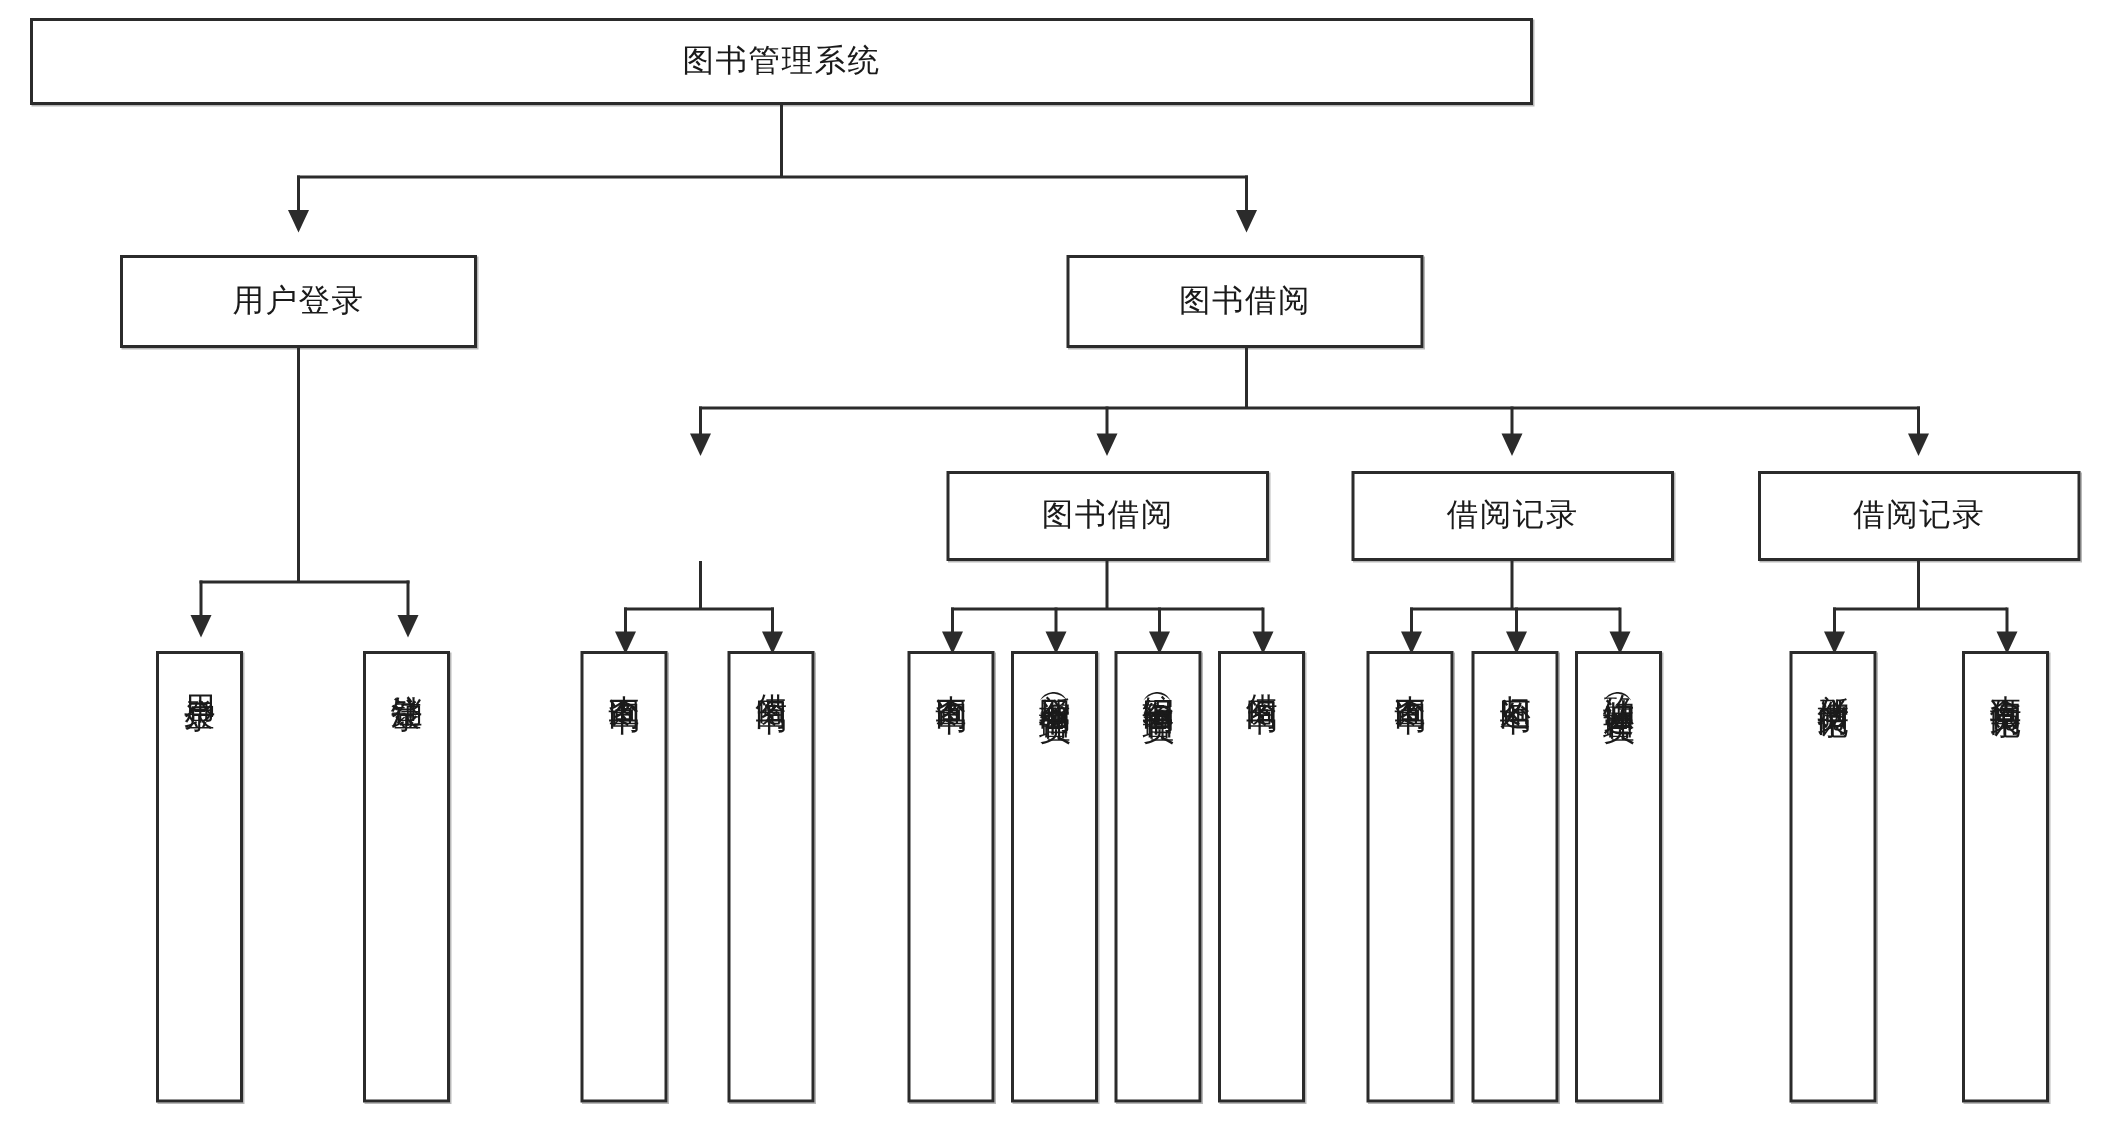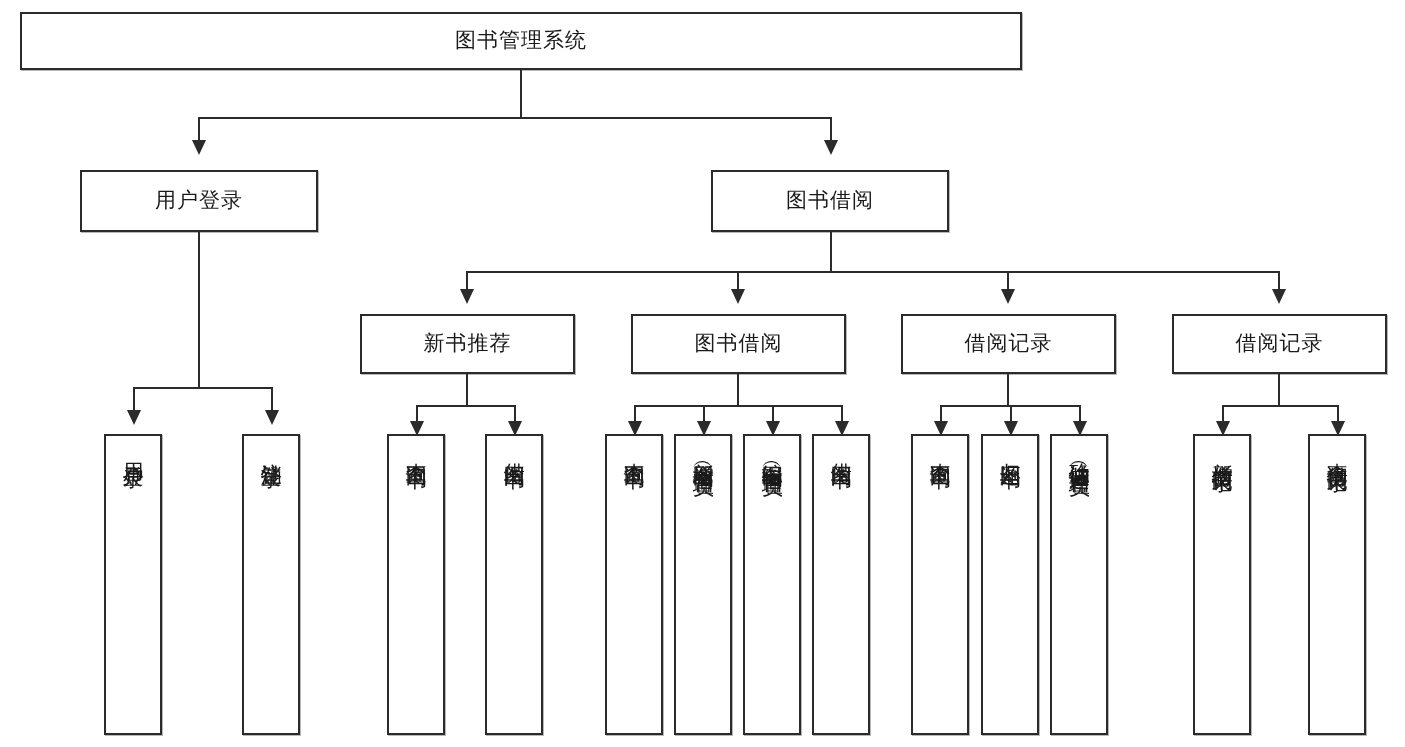--- a/index.html
+++ b/index.html
@@ -109,23 +109,20 @@
   <div class="ln h" style="left:466px;top:271px;width:814px;"></div>
   <div class="ln v" style="left:466px;top:271px;height:20px;"></div>
   <div class="arrow" style="left:460px;top:289px;"></div>
   <div class="ln v" style="left:737px;top:271px;height:20px;"></div>
   <div class="arrow" style="left:731px;top:289px;"></div>
   <div class="ln v" style="left:1007px;top:271px;height:20px;"></div>
   <div class="arrow" style="left:1001px;top:289px;"></div>
   <div class="ln v" style="left:1278px;top:271px;height:20px;"></div>
   <div class="arrow" style="left:1272px;top:289px;"></div>
 
-  <div class="node horiz" style="left:360px;top:314px;width:215px;height:60px;">
-    <span>新书推荐</span>
-  </div>
   <div class="node horiz" style="left:631px;top:314px;width:215px;height:60px;">
     <span>图书借阅</span>
   </div>
   <div class="node horiz" style="left:901px;top:314px;width:215px;height:60px;">
     <span>借阅记录</span>
   </div>
   <div class="node horiz" style="left:1172px;top:314px;width:215px;height:60px;text-align:center;">
     <span>借阅记录</span>
   </div>
 

